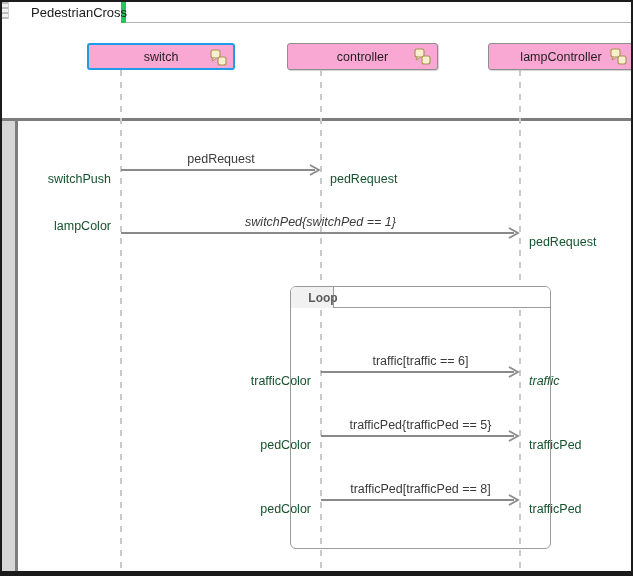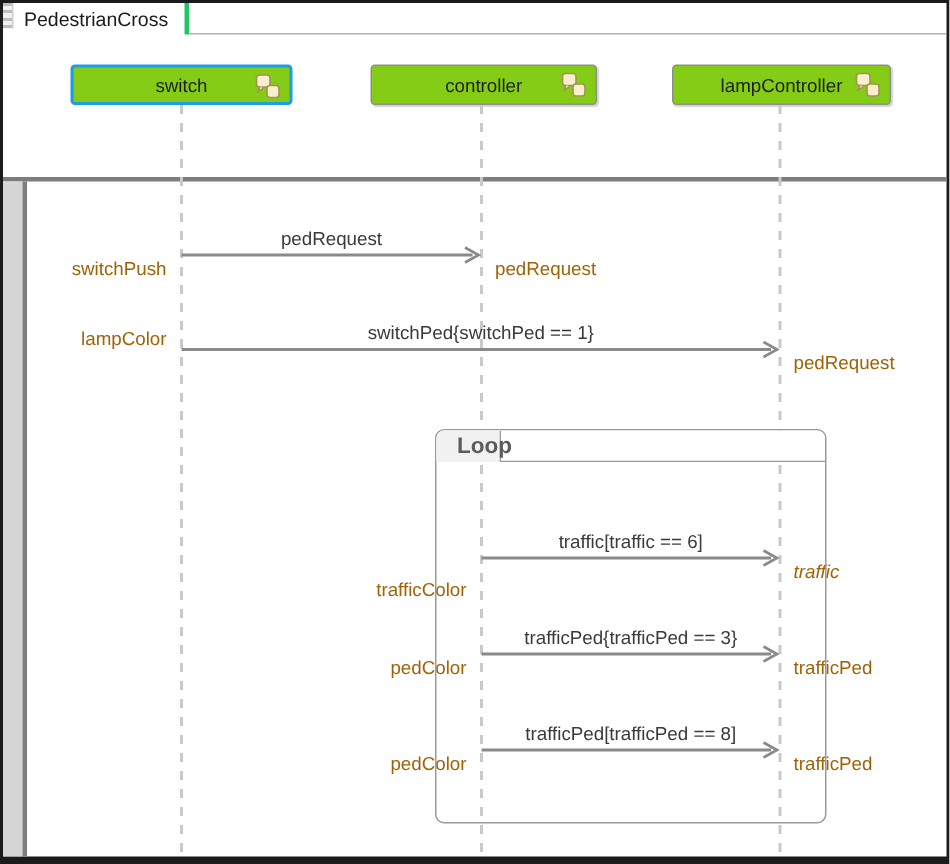--- a/index.html
+++ b/index.html
@@ -18,37 +18,37 @@
   .abs{position:absolute;}
 
   
   .grip{
     left:0;top:1;width:7px;height:17px;
     background:repeating-linear-gradient(to bottom,#bdbdbd 0 2px,#f0f0f0 2px 5px);
     border-right:1px solid #cfcfcf;
   }
   .tab{
     left:8px;top:0;width:116px;height:21px;
-    border-right:3px solid #22c55e;
+    border-right:5px solid #22c55e;
     background:#ffffff;
     font-size:13px;color:#1a1a1a;
-    line-height:21px;padding-left:6px;
+    line-height:21px;padding-left:21px;
     white-space:nowrap;
   }
   .tabline{left:124px;top:20px;right:0;height:1px;background:#b2b2b2;}
 
   
   .headbox{
     top:41px;height:27px;
-    background:#84cc16;
+    background:#f9a8d4;
     border:1px solid #8e8e8e;
     border-radius:3px;
     box-shadow:1px 1px 1px rgba(0,0,0,0.18);
     display:flex;align-items:center;justify-content:center;
-    font-size:12.5px;color:#1f1f1f;
+    font-size:12.5px;color:#1f1f1f;margin-left:40px;
   }
   .headbox.selected{border:2px solid #1f9ce8;box-shadow:none;}
   .headbox .chart-icon{position:absolute;right:6px;top:4px;width:17px;height:17px;}
 
   
   .canvas-divider{left:0;top:116px;right:0;height:3px;background:#7d7d7d;}
   .gutter{left:0;top:119px;width:13px;height:450px;background:#d6d6d6;}
   .gutter-line{left:13px;top:119px;width:3px;height:450px;background:#7d7d7d;}
 
   
@@ -66,33 +66,33 @@
   .loop-header{
     position:absolute;left:0;top:0;right:0;height:21px;
     border-bottom:1px solid #9a9a9a;background:#ffffff;
     border-radius:5px 5px 0 0;
   }
   .loop-label-box{
     position:absolute;left:0;top:0;width:43px;height:21px;
     background:#f1f1f1;border-right:1px solid #9a9a9a;
     border-top-left-radius:5px;
     display:flex;align-items:center;justify-content:center;
-    font-size:15px;font-weight:600;color:#5c5c5c;padding-left:22px;
+    font-size:12px;font-weight:600;color:#5c5c5c;padding-left:22px;
   }
 
   
   .msg{z-index:5;}
   .msg-line{position:absolute;height:2px;background:#8a8a8a;}
   .msg-label{
     position:absolute;height:16px;line-height:16px;
     text-align:center;font-size:12.5px;color:#3a3a3a;white-space:nowrap;
   }
   .side-label{
     position:absolute;height:16px;line-height:16px;
-    font-size:12.5px;color:#a16207;white-space:nowrap;
+    font-size:12.5px;color:#14532d;white-space:nowrap;
   }
   .side-label.src{text-align:right;}
   .side-label.dst{text-align:left;}
   .msg-head{position:absolute;width:14px;height:14px;}
 </style>
 </head>
 <body>
 
 <div id="app">
 
@@ -147,41 +147,41 @@
     <div class="msg-label" style="left:119px;top:149px;width:200px;">pedRequest</div>
     <div class="msg-line" style="left:119px;top:167px;width:194px;"></div>
     <svg class="msg-head" style="left:305px;top:161px;" viewBox="0 0 14 14">
       <path d="M3 2 L12 7 L3 12" fill="none" stroke="#8a8a8a" stroke-width="1.8"></path>
     </svg>
     <div class="side-label src" style="left:9px;top:169px;width:100px;">switchPush</div>
     <div class="side-label dst" style="left:328px;top:169px;width:120px;">pedRequest</div>
   </div>
 
   <div class="msg">
-    <div class="msg-label" style="left:119px;top:212px;width:399px;">switchPed{switchPed == 1}</div>
+    <div class="msg-label" style="left:119px;top:212px;width:399px;font-style:italic;">switchPed{switchPed == 1}</div>
     <div class="msg-line" style="left:119px;top:230px;width:393px;"></div>
     <svg class="msg-head" style="left:504px;top:224px;" viewBox="0 0 14 14">
       <path d="M3 2 L12 7 L3 12" fill="none" stroke="#8a8a8a" stroke-width="1.8"></path>
     </svg>
     <div class="side-label src" style="left:9px;top:216px;width:100px;">lampColor</div>
     <div class="side-label dst" style="left:527px;top:232px;width:100px;">pedRequest</div>
   </div>
 
   <div class="msg">
     <div class="msg-label" style="left:319px;top:351px;width:199px;">traffic[traffic == 6]</div>
     <div class="msg-line" style="left:319px;top:369px;width:193px;"></div>
     <svg class="msg-head" style="left:504px;top:363px;" viewBox="0 0 14 14">
       <path d="M3 2 L12 7 L3 12" fill="none" stroke="#8a8a8a" stroke-width="1.8"></path>
     </svg>
-    <div class="side-label src" style="left:209px;top:383px;width:100px;text-align:right;">trafficColor</div>
+    <div class="side-label src" style="left:209px;top:371px;width:100px;text-align:right;">trafficColor</div>
     <div class="side-label dst" style="left:527px;top:371px;width:100px;font-style:italic;">traffic</div>
   </div>
 
   <div class="msg">
-    <div class="msg-label" style="left:319px;top:415px;width:199px;">trafficPed{trafficPed == 3}</div>
+    <div class="msg-label" style="left:319px;top:415px;width:199px;">trafficPed{trafficPed == 5}</div>
     <div class="msg-line" style="left:319px;top:433px;width:193px;"></div>
     <svg class="msg-head" style="left:504px;top:427px;" viewBox="0 0 14 14">
       <path d="M3 2 L12 7 L3 12" fill="none" stroke="#8a8a8a" stroke-width="1.8"></path>
     </svg>
     <div class="side-label src" style="left:209px;top:435px;width:100px;">pedColor</div>
     <div class="side-label dst" style="left:527px;top:435px;width:100px;">trafficPed</div>
   </div>
 
   <div class="msg">
     <div class="msg-label" style="left:319px;top:479px;width:199px;">trafficPed[trafficPed == 8]</div>

